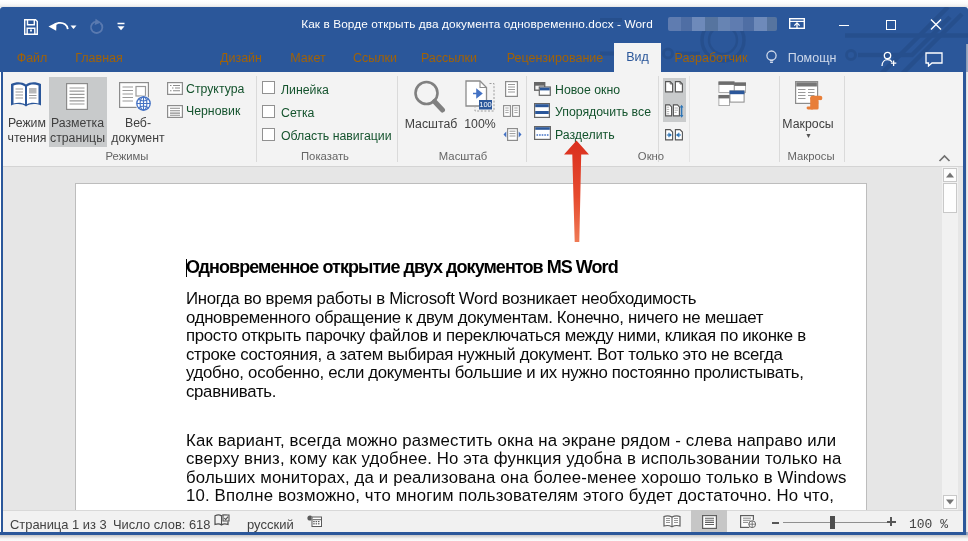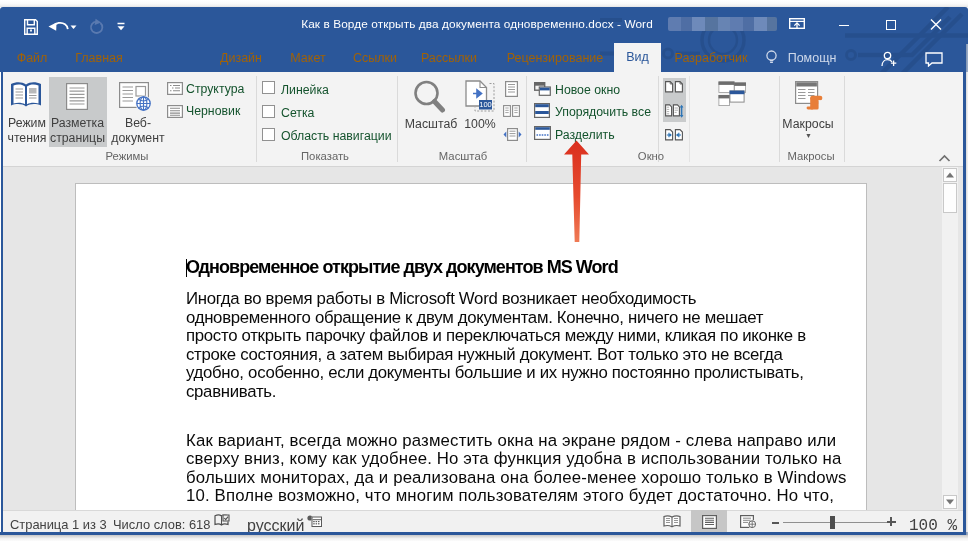--- a/index.html
+++ b/index.html
@@ -21,21 +21,21 @@
 #rshadow{position:absolute;left:966px;top:44px;width:2px;height:491px;background:linear-gradient(90deg,#bdbdbd,#eee);opacity:.6;}
 .wtext{color:#fff;}
 .tab{position:absolute;top:44px;height:28px;line-height:28px;color:#a16207;font-size:12.5px;text-align:center;}
 #activetab{position:absolute;left:614px;top:43px;width:47px;height:29px;background:#f3f3f3;color:#2b579a;
  font-size:12.5px;text-align:center;line-height:29px;}
 .glabel{position:absolute;top:150px;font-size:11.3px;color:#656565;text-align:center;}
 .gsep{position:absolute;top:76px;height:86px;width:1px;background:#dadada;}
 .rbtxt{position:absolute;font-size:12.3px;color:#3f3f3f;text-align:center;line-height:15.3px;}
 .chk{position:absolute;width:11px;height:11px;background:#fff;border:1px solid #919191;}
 .chklbl{position:absolute;font-size:12.3px;color:#14532d;}
-.stxt{font-size:16px;color:#414141;}
+.stxt{font-size:13px;color:#414141;}
 </style>
 </head>
 <body>
 <div id="win">
   <div id="titlebar"></div>
   <div id="tabrow"></div>
   <svg class="abs" style="left:0;top:0" width="968" height="72" viewBox="0 0 968 72">
     <g stroke="#20437a" fill="none" opacity="0.38">
       <circle cx="723" cy="40" r="21" stroke-width="3.5"></circle>
       <circle cx="723" cy="40" r="14" stroke-width="2.5"></circle>

